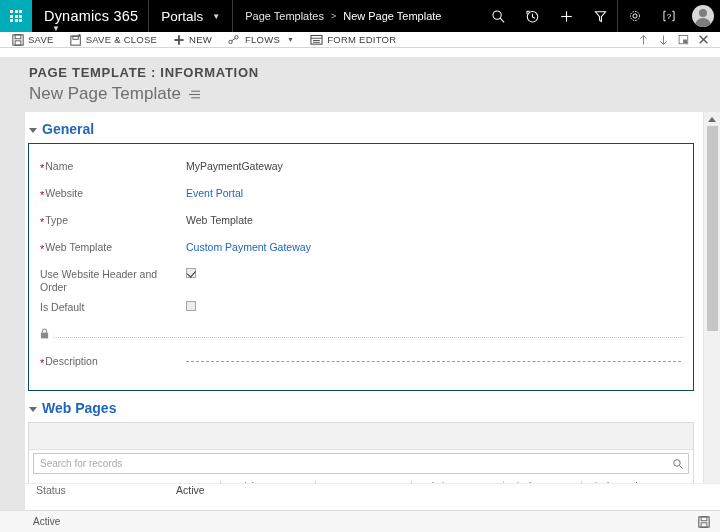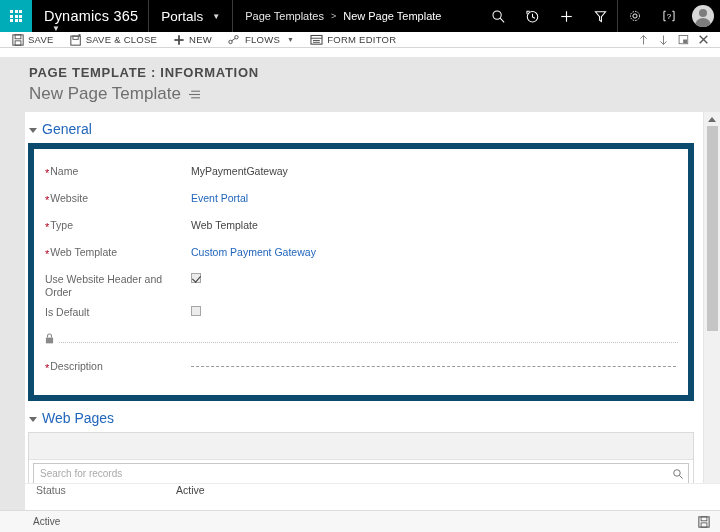--- a/index.html
+++ b/index.html
@@ -112,24 +112,24 @@
 
   .section-title {
     display: flex; align-items: center; gap: 5px;
     padding: 9px 0 6px 4px; cursor: pointer;
   }
   .section-title .tri {
     width: 0; height: 0; border-left: 4px solid transparent;
     border-right: 4px solid transparent; border-top: 5px solid #6b6b6b;
     margin-top: 2px;
   }
-  .section-title .st-text { font-size: 14px; color: #2266bb; font-weight: normal; }
+  .section-title .st-text { font-size: 14px; color: #2266bb; font-weight: bold; }
 
   .section-box {
-    margin: 0 9px 0 3px; border: 6px solid #0c4a6e; background: #ffffff;
+    margin: 0 9px 0 3px; border: 1px solid #0c4a6e; background: #ffffff;
     padding: 10px 0 14px 0;
   }
   .field-row {
     display: flex; align-items: flex-start;
     padding: 0 10px 0 11px; min-height: 26px; margin-bottom: 1px;
   }
   .f-label {
     width: 146px; flex: 0 0 146px; font-size: 10.5px; color: #666666;
     padding-top: 6px; position: relative; line-height: 13px;
   }

